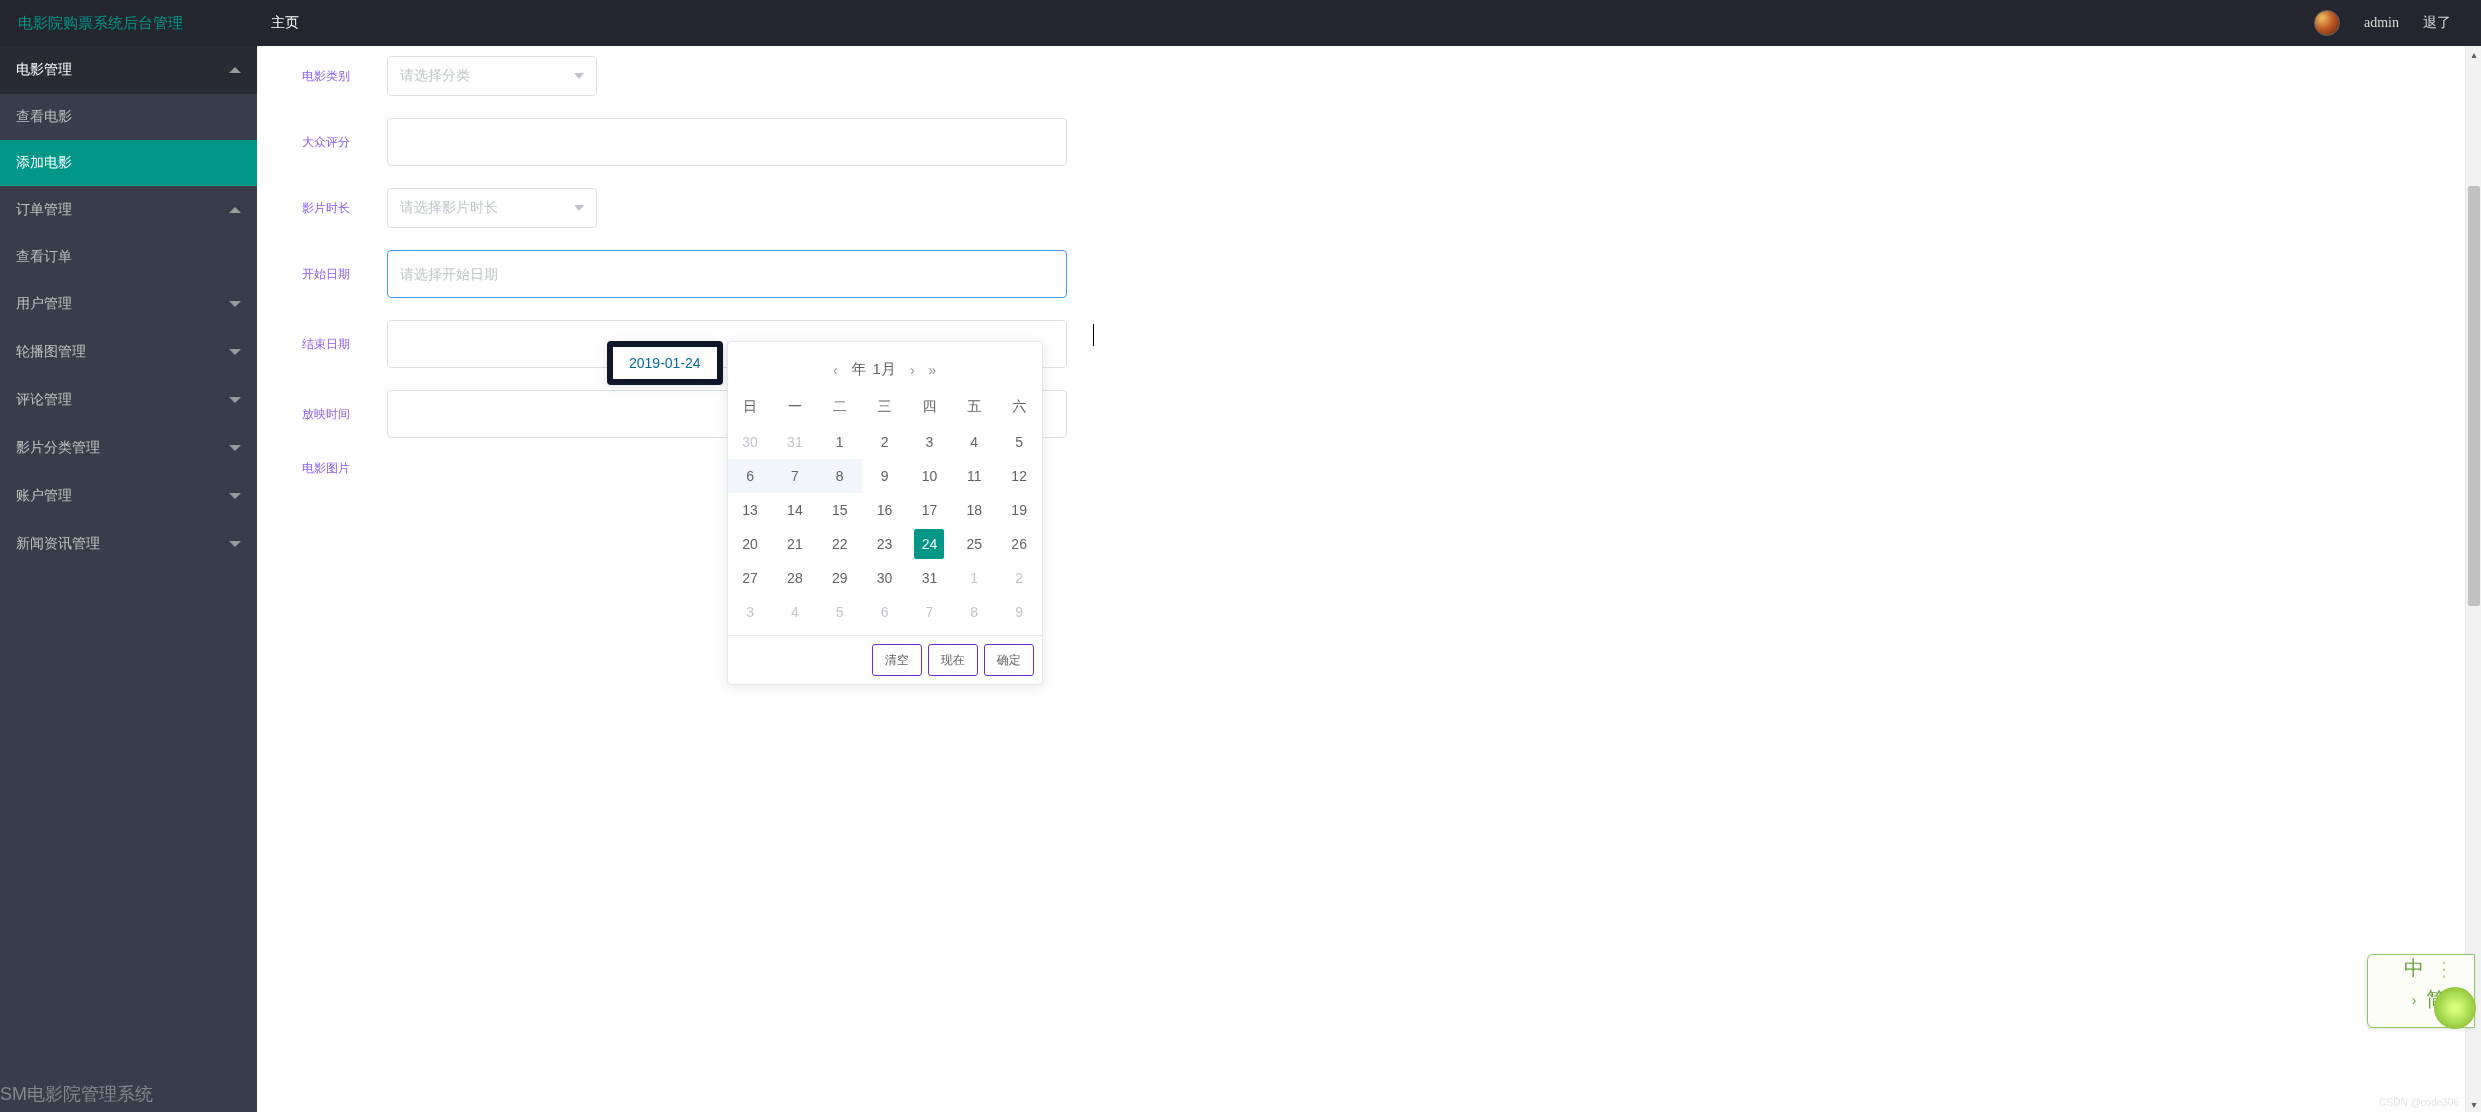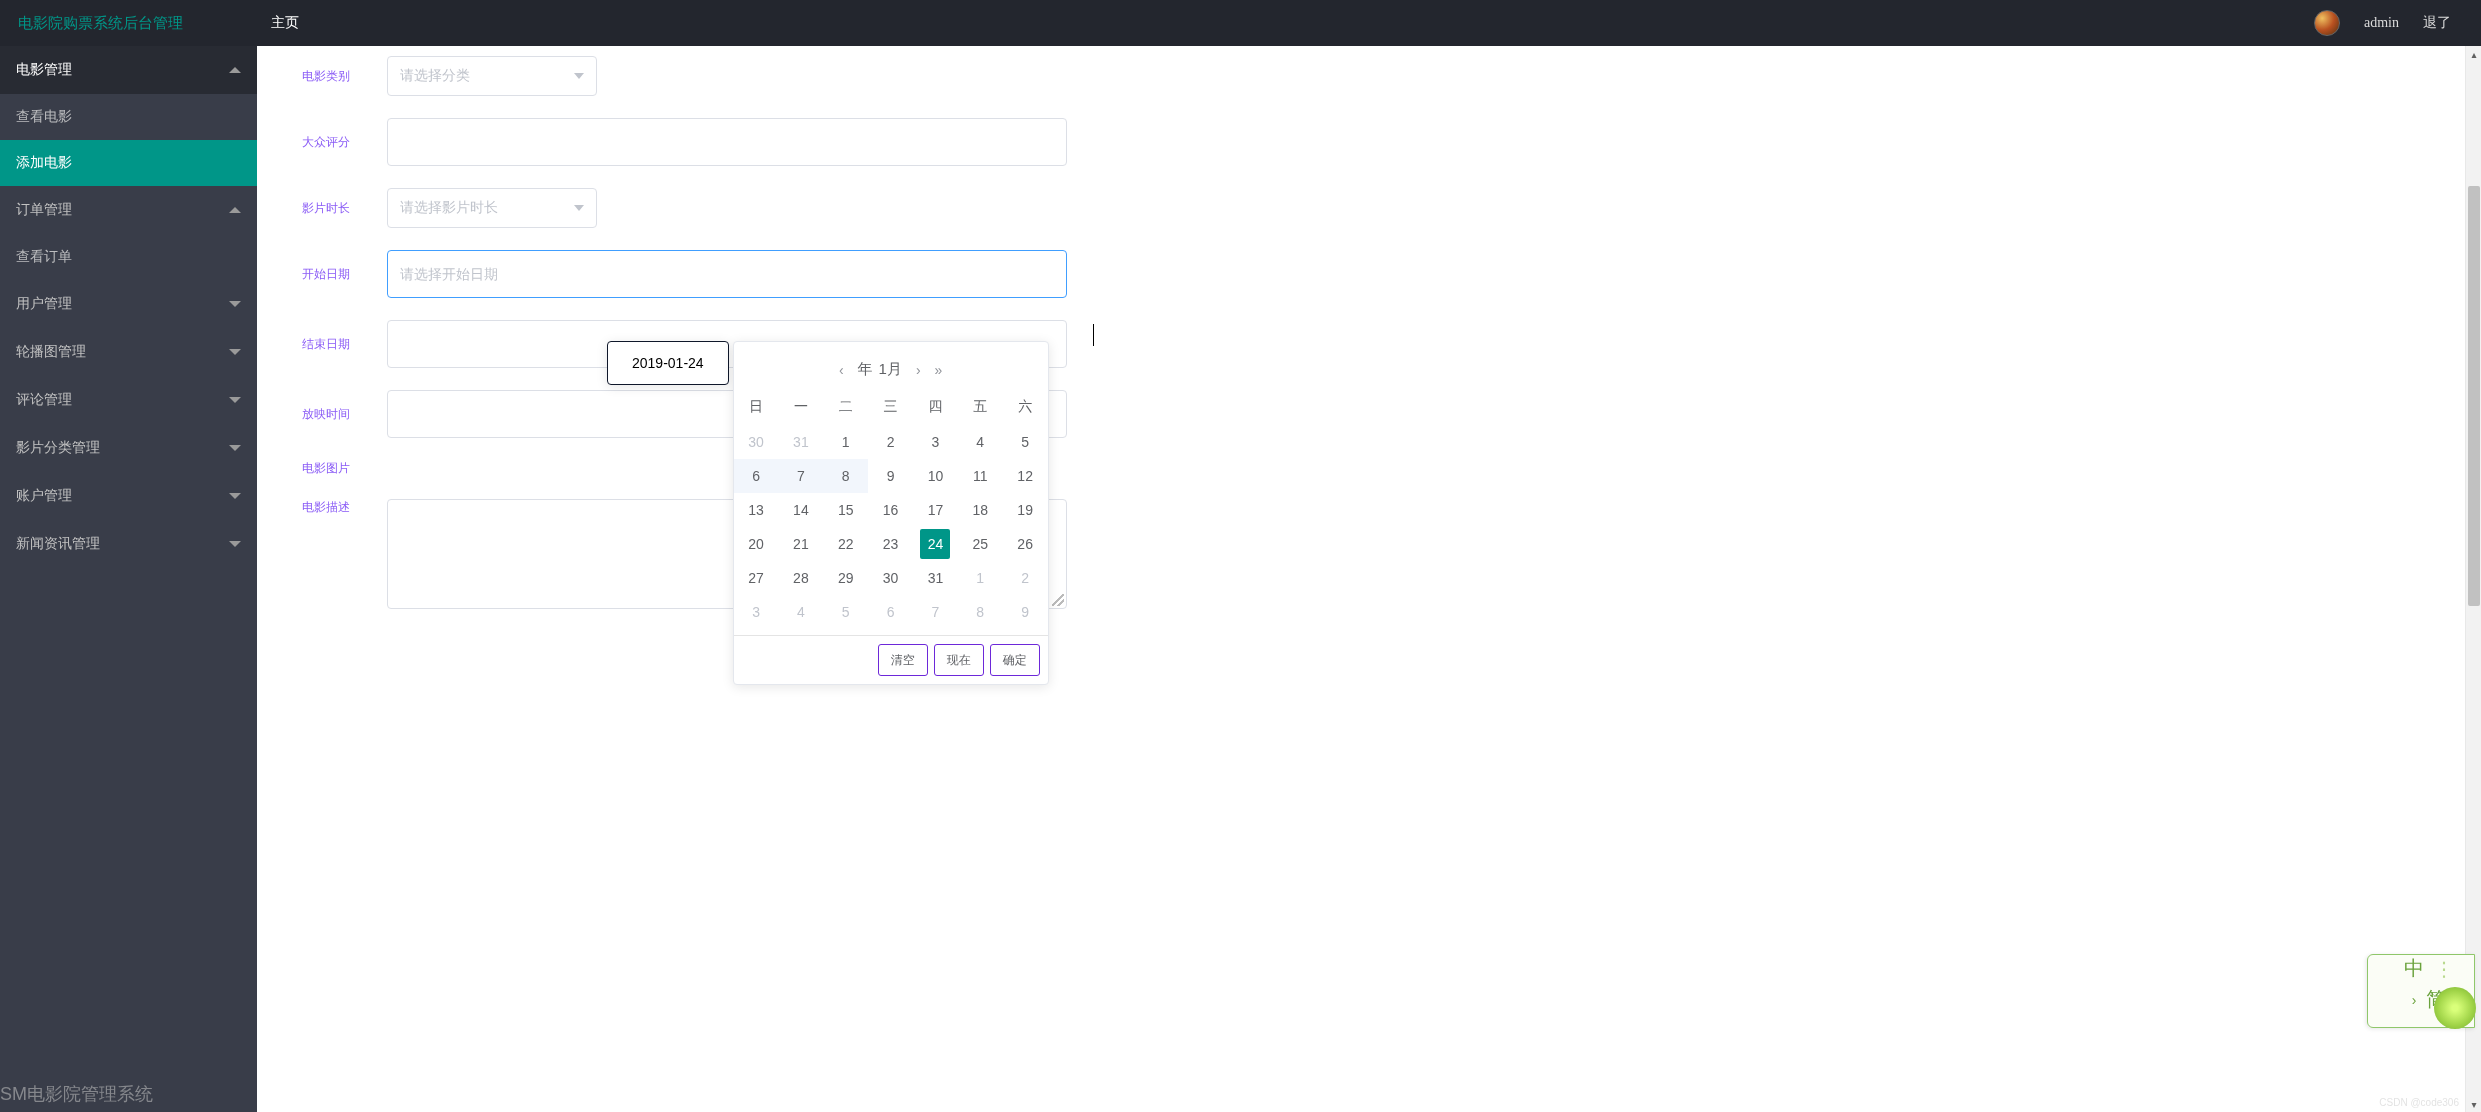--- a/index.html
+++ b/index.html
@@ -38,21 +38,21 @@
     
     .text-input { width: 680px; height: 48px; border: 1px solid #dcdfe6; border-radius: 4px; padding: 0 12px; font-size: 14px; color: #606266; outline: none; }
     .text-input::placeholder { color: #c0c4cc; }
     .text-input.focused { border-color: #409eff; }
     
     .textarea-input { width: 680px; height: 110px; border: 1px solid #dcdfe6; border-radius: 4px; padding: 10px 12px; font-size: 14px; resize: vertical; position: relative; }
     .textarea-resize { position: absolute; right: 2px; bottom: 2px; width: 12px; height: 12px; background: linear-gradient(135deg, transparent 45%, #bbb 45%, #bbb 55%, transparent 55%, transparent 70%, #bbb 70%, #bbb 80%, transparent 80%); }
     
     
     .date-popup { position: absolute; left: 350px; top: 295px; display: flex; z-index: 100; }
-    .date-tooltip { background: #fff; border: 1px solid #0f172a; border-radius: 4px; padding: 12px 24px; box-shadow: 0 2px 12px rgba(0,0,0,0.1); font-size: 14px; color: #000000; height: 44px; display: flex; align-items: center; margin-right: 4px; }
+    .date-tooltip { background: #fff; border: 6px solid #0f172a; border-radius: 4px; padding: 12px 16px; box-shadow: 0 2px 12px rgba(0,0,0,0.1); font-size: 14px; color: #0369a1; height: 44px; display: flex; align-items: center; margin-right: 4px; }
     .date-panel { background: #fff; border: 1px solid #e4e7ed; border-radius: 4px; box-shadow: 0 2px 12px rgba(0,0,0,0.1); width: 316px; padding: 10px 0 0 0; }
     .date-header { display: flex; align-items: center; justify-content: center; padding: 8px 10px 10px; gap: 14px; color: #606266; }
     .date-nav { cursor: pointer; color: #909399; font-size: 14px; user-select: none; }
     .date-header-title { font-size: 15px; color: #606266; display: flex; gap: 6px; }
     .cal-table { width: 100%; border-collapse: collapse; }
     .cal-table th { width: 42px; height: 36px; text-align: center; font-weight: 400; color: #606266; font-size: 14px; }
     .cal-table td { width: 42px; height: 34px; text-align: center; font-size: 14px; color: #606266; cursor: pointer; }
     .cal-table td.other-month { color: #c0c4cc; }
     .cal-table td.today span { display: inline-block; width: 30px; height: 30px; line-height: 30px; background: #009688; color: #fff; border-radius: 2px; }
     .cal-table td.hover-row { background: #f2f6fc; }
@@ -164,26 +164,20 @@
 
     <div class="form-row">
       <div class="form-label">放映时间</div>
       <input class="text-input" type="text" style="">
     </div>
 
     <div class="form-row">
       <div class="form-label">电影图片</div>
     </div>
 
-    <div class="form-row" style="align-items:flex-start;">
-      <div class="form-label">电影描述</div>
-      <div class="textarea-input">
-        <div class="textarea-resize"></div>
-      </div>
-    </div>
 
     <div class="text-cursor"></div>
 
     <div class="date-popup">
       <div class="date-tooltip">2019-01-24</div>
       <div class="date-panel">
         <div class="date-header">
           <span class="date-nav">‹</span>
           <span class="date-header-title">
             <span>年</span>

